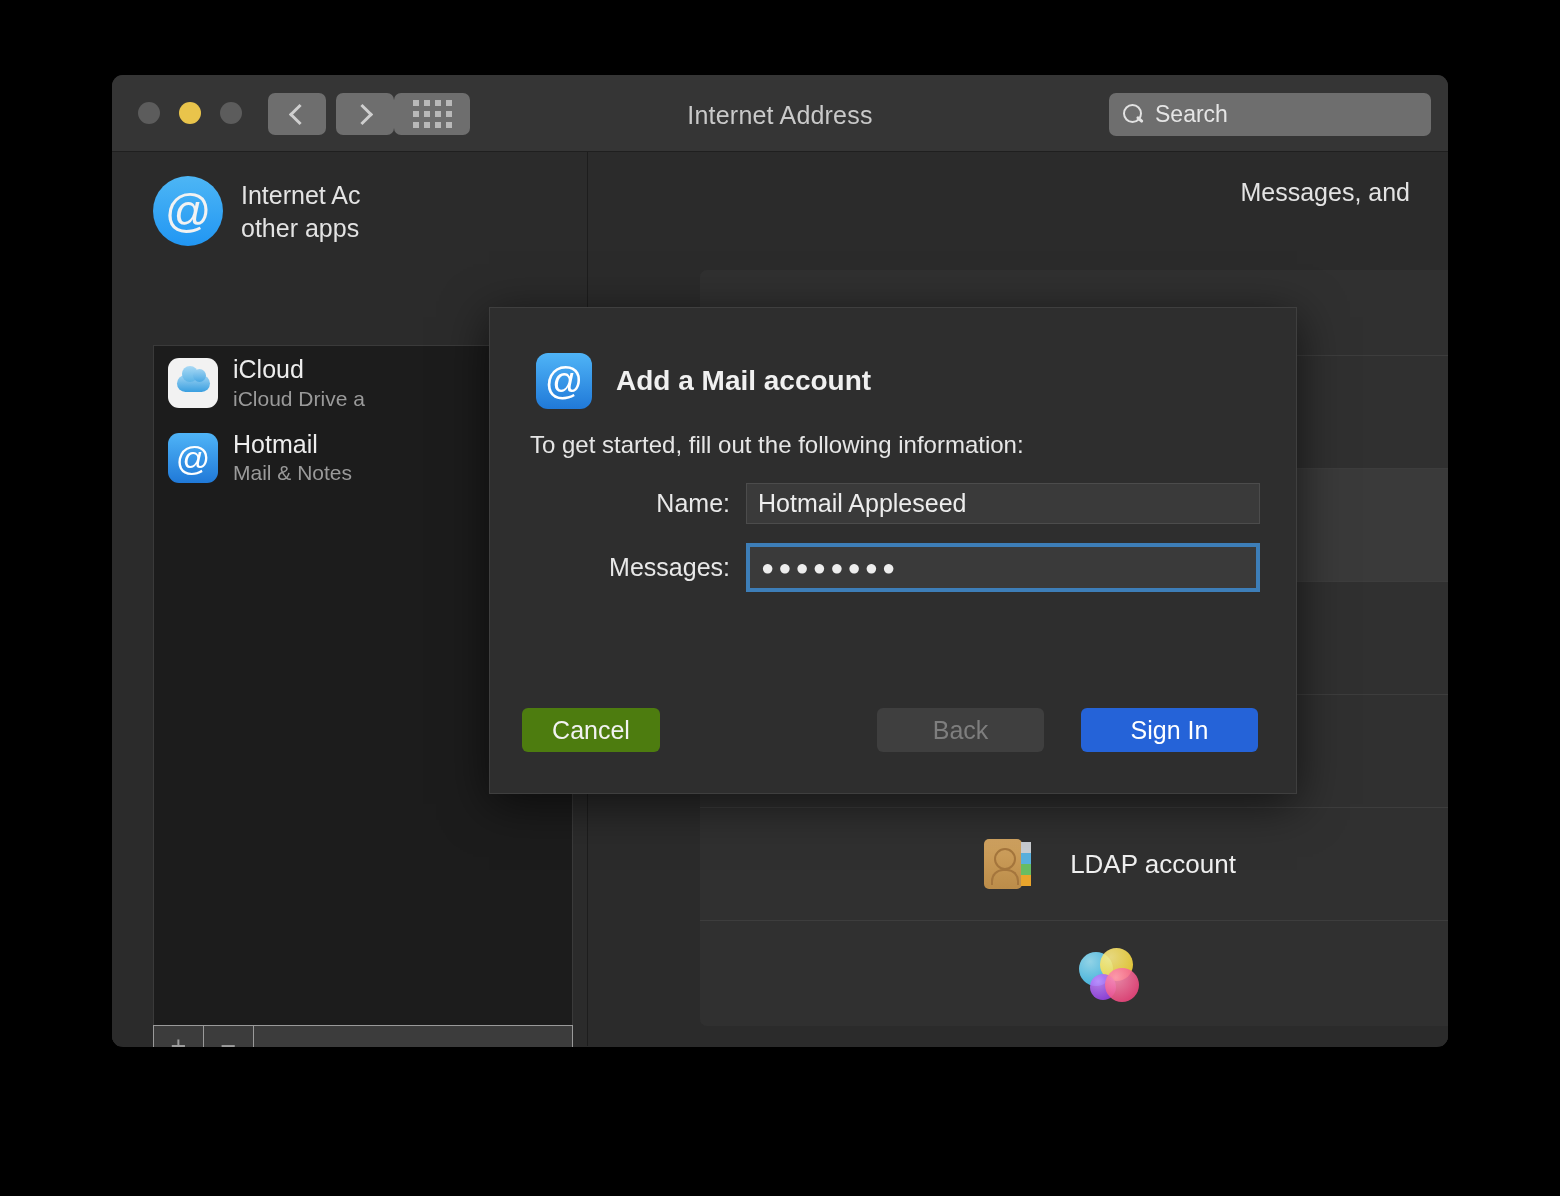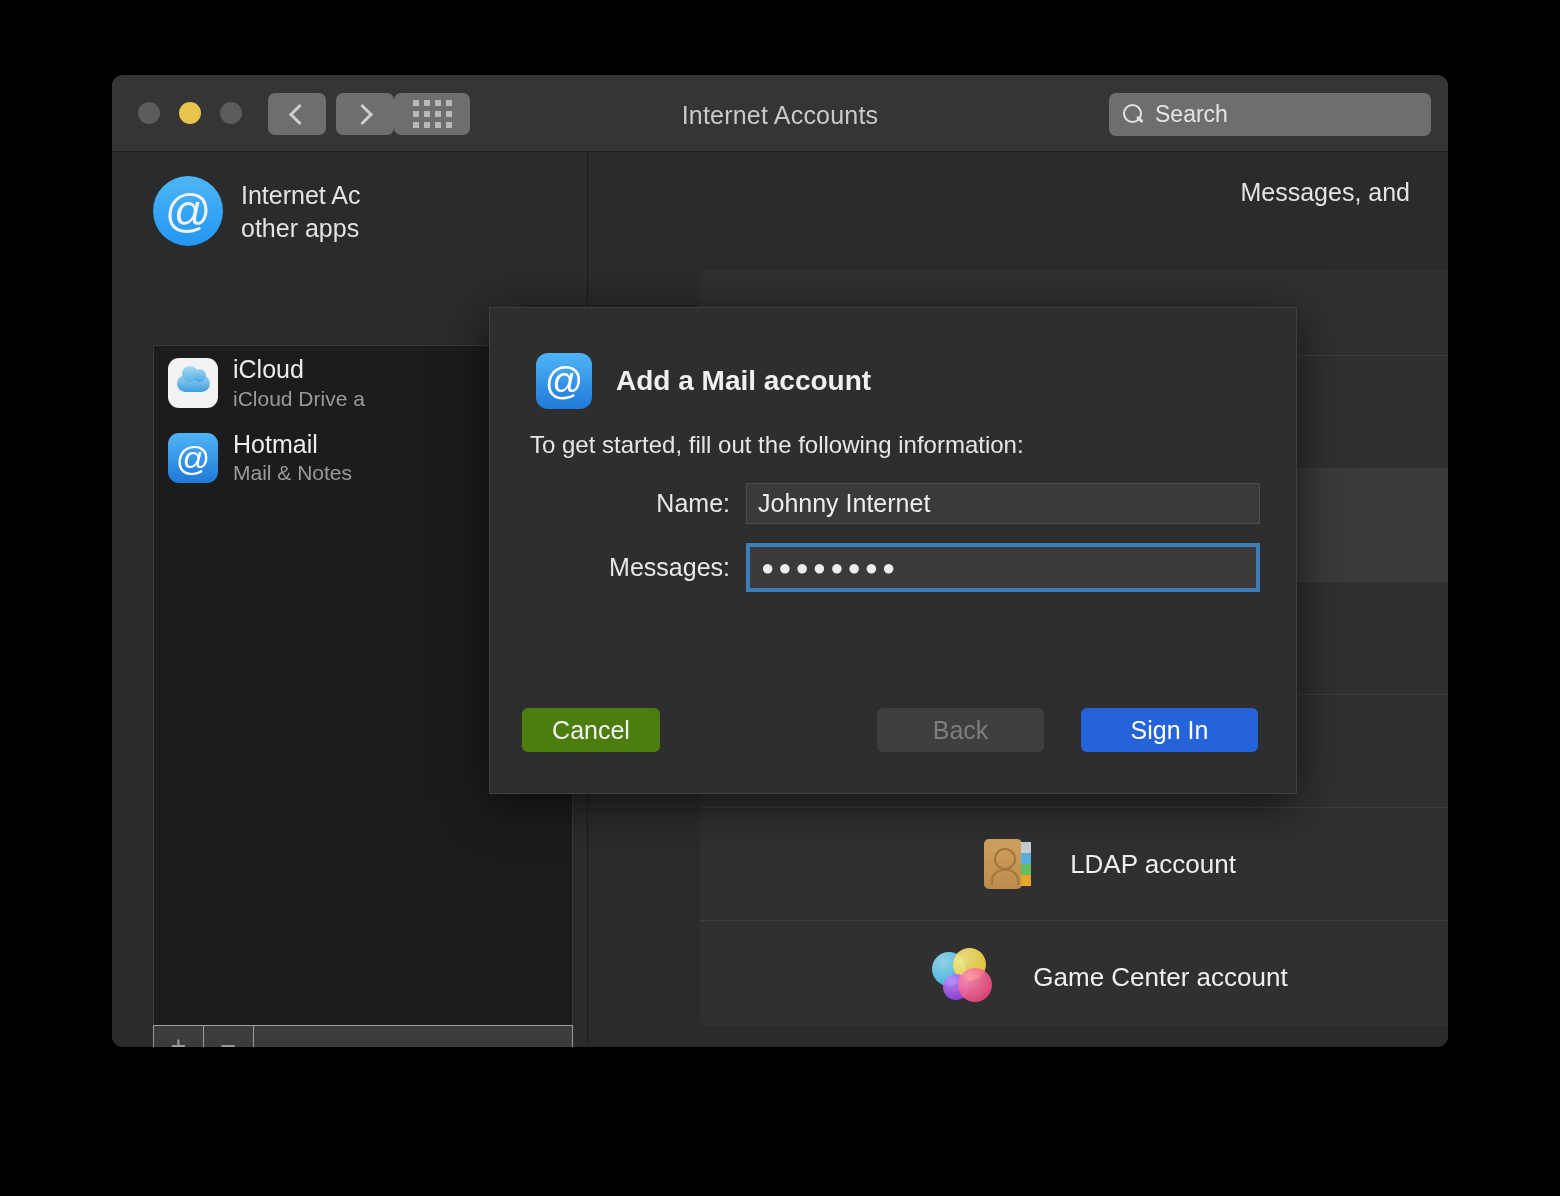--- a/index.html
+++ b/index.html
@@ -238,21 +238,21 @@
           <i></i>
           <i></i>
           <i></i>
           <i></i>
           <i></i>
           <i></i>
           <i></i>
       </span>
     </div>
 
-    <div class="wintitle">Internet Accounts</div>
+    <div class="wintitle">Internet Address</div>
 
     <div class="searchbox">
       <span class="search-ico"></span>
       <span class="search-ph">Search</span>
     </div>
   </div>
 
   <div class="content">
 
     <div class="leftpane">
@@ -326,38 +326,37 @@
           <span class="row-label">LDAP account</span>
         </div>
 
         <div class="right-row tall">
           <span class="gc-ico">
             <span class="b1"></span>
               <span class="b2"></span>
               <span class="b4"></span>
               <span class="b3"></span>
           </span>
-          <span class="row-label">Game Center account</span>
         </div>
       </div>
 
     </div>
 
     <div class="dialog">
       <div class="dlg-head">
         <div class="dlg-icon">@</div>
         <div class="dlg-title">Add a Mail account</div>
       </div>
 
       <div class="dlg-sub">To get started, fill out the following information:</div>
 
       <div class="form">
         <div class="frow">
           <div class="flabel">Name:</div>
-          <div class="finput">Johnny Internet</div>
+          <div class="finput">Hotmail Appleseed</div>
         </div>
         <div class="frow focused">
           <div class="flabel">Messages:</div>
           <div class="finput dots">●●●●●●●●</div>
         </div>
       </div>
 
       <div class="dlg-buttons">
         <div class="btn cancel">Cancel</div>
         <div class="btn back">Back</div>

